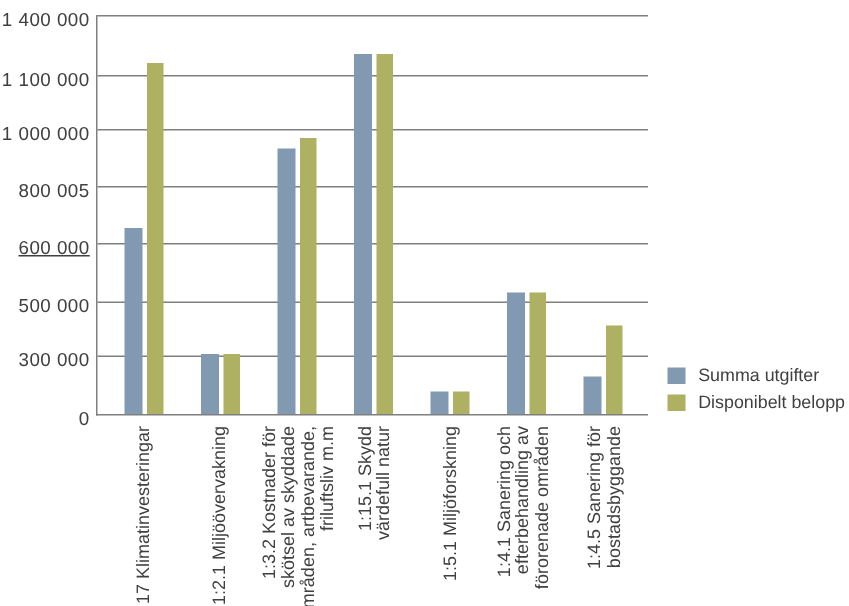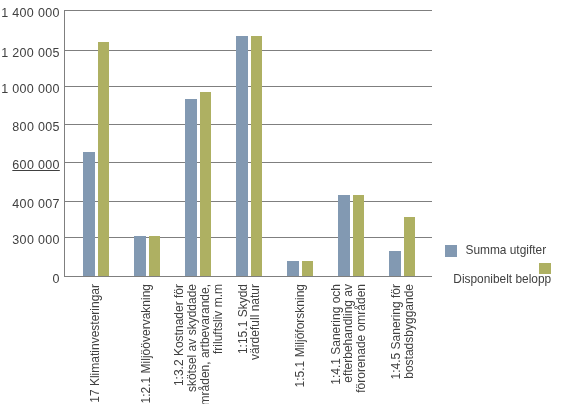--- a/index.html
+++ b/index.html
@@ -32,21 +32,21 @@
   .xlabel {
     position:absolute;
     transform-origin: left top;
     transform: rotate(-90deg);
     font-size:12px;
     line-height:12.87px;
     white-space:nowrap;
     color:#404040;
     text-align:right;
   }
-  .legend-row { position:absolute; display:flex; align-items:flex-end; }
+  .legend-row { position:absolute; display:flex; align-items:flex-start; }
   .legend-swatch { display:inline-block; }
   .legend-text { font-size:11.9px; line-height:11.9px; white-space:nowrap; color:#404040; }
 </style>
 </head>
 <body>
 
 <div id="chart">
   <div class="plot" id="plot" style="left: 64px; top: 10px; width: 367.5px; height: 266.5px;">
       <div class="gridline" style="top: 0.0999999px;"></div>
       <div class="gridline" style="top: 39.8px;"></div>
@@ -67,25 +67,25 @@
       <div class="bar" style="left: 250.79px; width: 11.3px; top: 35.8886px; height: 240.611px; background: rgb(174, 176, 98);"></div>
       <div class="bar" style="left: 287.39px; width: 11.3px; top: 260.891px; height: 15.6093px; background: rgb(130, 153, 178);"></div>
       <div class="bar" style="left: 301.79px; width: 11.3px; top: 260.51px; height: 15.99px; background: rgb(174, 176, 98);"></div>
       <div class="bar" style="left: 338.39px; width: 11.3px; top: 195.408px; height: 81.0921px; background: rgb(130, 153, 178);"></div>
       <div class="bar" style="left: 352.79px; width: 11.3px; top: 195.027px; height: 81.4729px; background: rgb(174, 176, 98);"></div>
       <div class="bar" style="left: 389.39px; width: 11.3px; top: 251.183px; height: 25.3175px; background: rgb(130, 153, 178);"></div>
       <div class="bar" style="left: 403.79px; width: 11.3px; top: 217.109px; height: 59.3914px; background: rgb(174, 176, 98);"></div>
     </div>
   <div id="yticks">
       <div class="ytick-label" style="right: 506.2px; top: 7.1px;">1 400 000</div>
-      <div class="ytick-label" style="right: 506.2px; top: 46.8px;">1 200 005</div>
+      <div class="ytick-label" style="right: 506.2px; top: 46.8px;">1 100 000</div>
       <div class="ytick-label" style="right: 506.2px; top: 83px;">1 000 000</div>
       <div class="ytick-label" style="right: 506.2px; top: 121.1px;">800 005</div>
       <div class="ytick-label" style="right: 506.2px; top: 159px; text-decoration: underline;">600 000</div>
-      <div class="ytick-label" style="right: 506.2px; top: 197.8px;">400 007</div>
+      <div class="ytick-label" style="right: 506.2px; top: 197.8px;">500 000</div>
       <div class="ytick-label" style="right: 506.2px; top: 234.1px;">300 000</div>
       <div class="ytick-label" style="right: 506.2px; top: 273px;">0</div>
     </div>
   <div id="xlabels">
       <div class="xlabel" style="left: 89px; top: 484.3px; width: 200px;">17 Klimatinvesteringar</div>
       <div class="xlabel" style="left: 140.4px; top: 484.3px; width: 200px;">1:2.1 Miljöövervakning</div>
       <div class="xlabel" style="left: 172.9px; top: 484.3px; width: 200px;">1:3.2 Kostnader för</div>
       <div class="xlabel" style="left: 185.77px; top: 484.3px; width: 200px;">skötsel av skyddade</div>
       <div class="xlabel" style="left: 198.64px; top: 484.3px; width: 200px;">områden, artbevarande,</div>
       <div class="xlabel" style="left: 211.51px; top: 484.3px; width: 200px;">friluftsliv m.m</div>
@@ -96,18 +96,18 @@
       <div class="xlabel" style="left: 342.47px; top: 484.3px; width: 200px;">efterbehandling av</div>
       <div class="xlabel" style="left: 355.34px; top: 484.3px; width: 200px;">förorenade områden</div>
       <div class="xlabel" style="left: 390.2px; top: 484.3px; width: 200px;">1:4.5 Sanering för</div>
       <div class="xlabel" style="left: 403.07px; top: 484.3px; width: 200px;">bostadsbyggande</div>
     </div>
   <div id="legend">
       <div class="legend-row" style="left: 445.3px; top: 244.7px;">
         <span class="legend-swatch" style="background: rgb(130, 153, 178); width: 12.2px; height: 11.2px;"></span>
         <span class="legend-text" style="margin-left: 8px;">Summa utgifter</span>
       </div>
-      <div class="legend-row" style="left: 445.3px; top: 263.3px; flex-direction: column;">
+      <div class="legend-row" style="left: 445.3px; top: 263.3px;">
         <span class="legend-swatch" style="background: rgb(174, 176, 98); width: 12.2px; height: 11.2px;"></span>
         <span class="legend-text" style="margin-left: 8px;">Disponibelt belopp</span>
       </div>
     </div>
 </div>
 
 </body></html>

